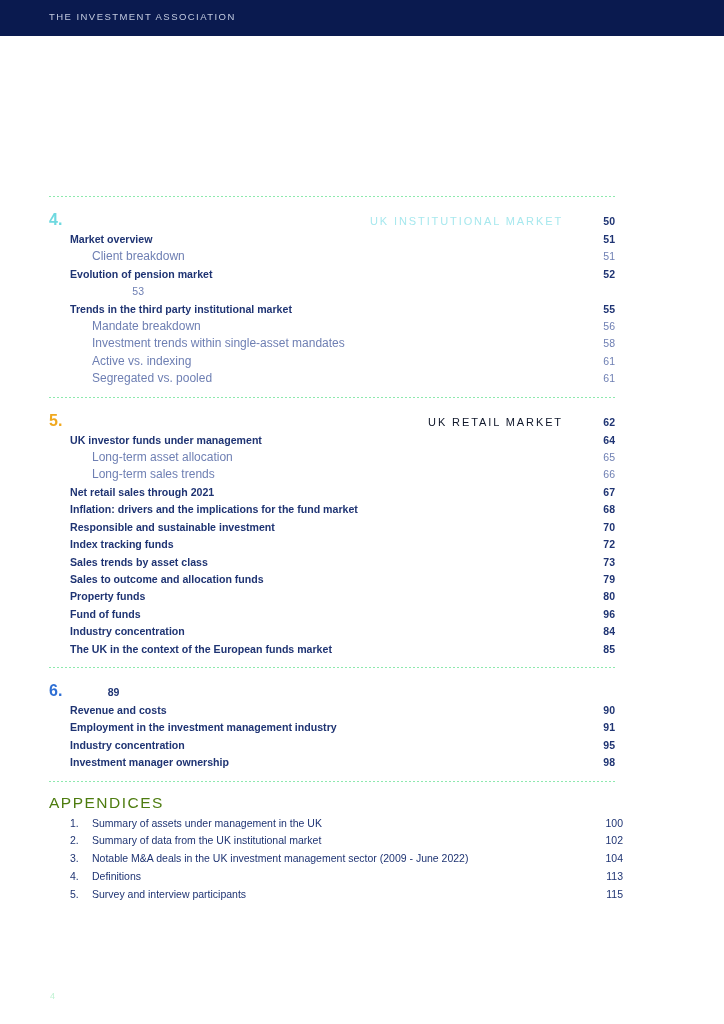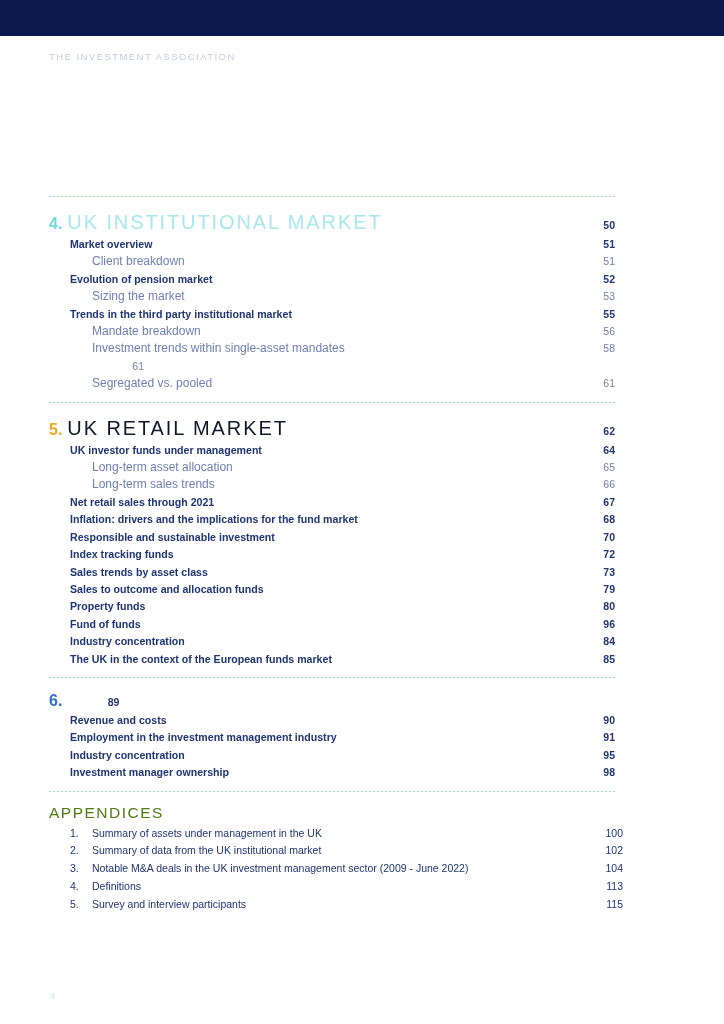--- a/index.html
+++ b/index.html
@@ -17,21 +17,20 @@
     width:724px; height:36px;
     background:#0A1A4F;
   }
   .masthead-title {
     position:absolute; left:49px; top:11px;
     font-size:9.5px;
     letter-spacing:1.45px;
     color:#C3CBDF;
     font-weight:400;
     white-space:nowrap;
-    margin-top:40px;
   }
 
   
   .toc {
     position:absolute;
     left:49px; top:196px;
     width:566px;
   }
 
   .rule {
@@ -51,25 +50,26 @@
     padding-top:14px;
     padding-bottom:2px;
   }
   .sec-num {
     font-size:16px;
     font-weight:700;
     letter-spacing:0px;
     margin-right:5px;
   }
   .sec-title {
-    font-size:20px;
+    font-size:11px;
     font-weight:400;
     letter-spacing:1.9px;
     flex:1;
     white-space:nowrap;
+    text-align:right;
   }
   .sec-page {
     font-size:10.5px;
     font-weight:700;
     color:#1F3473;
     width:52px;
     text-align:right;
     flex:0 0 52px;
   }
 
@@ -186,36 +186,36 @@
           </div>
           <div class="entry lvl2">
             <span class="label">Client breakdown</span>
             <span class="pg">51</span>
           </div>
           <div class="entry lvl1">
             <span class="label">Evolution of pension market</span>
             <span class="pg">52</span>
           </div>
           <div class="entry lvl2">
-            <span class="label">Sizing the market</span>
             <span class="pg">53</span>
           </div>
           <div class="entry lvl1">
             <span class="label">Trends in the third party institutional market</span>
             <span class="pg">55</span>
           </div>
           <div class="entry lvl2">
             <span class="label">Mandate breakdown</span>
             <span class="pg">56</span>
           </div>
           <div class="entry lvl2">
             <span class="label">Investment trends within single-asset mandates</span>
             <span class="pg">58</span>
           </div>
           <div class="entry lvl2">
+            <span class="label">Active vs. indexing</span>
             <span class="pg">61</span>
           </div>
           <div class="entry lvl2">
             <span class="label">Segregated vs. pooled</span>
             <span class="pg">61</span>
           </div>
           <div class="gap-after-sec"></div>
         </div>
         <div class="rule"></div>
         <div class="section c5">

